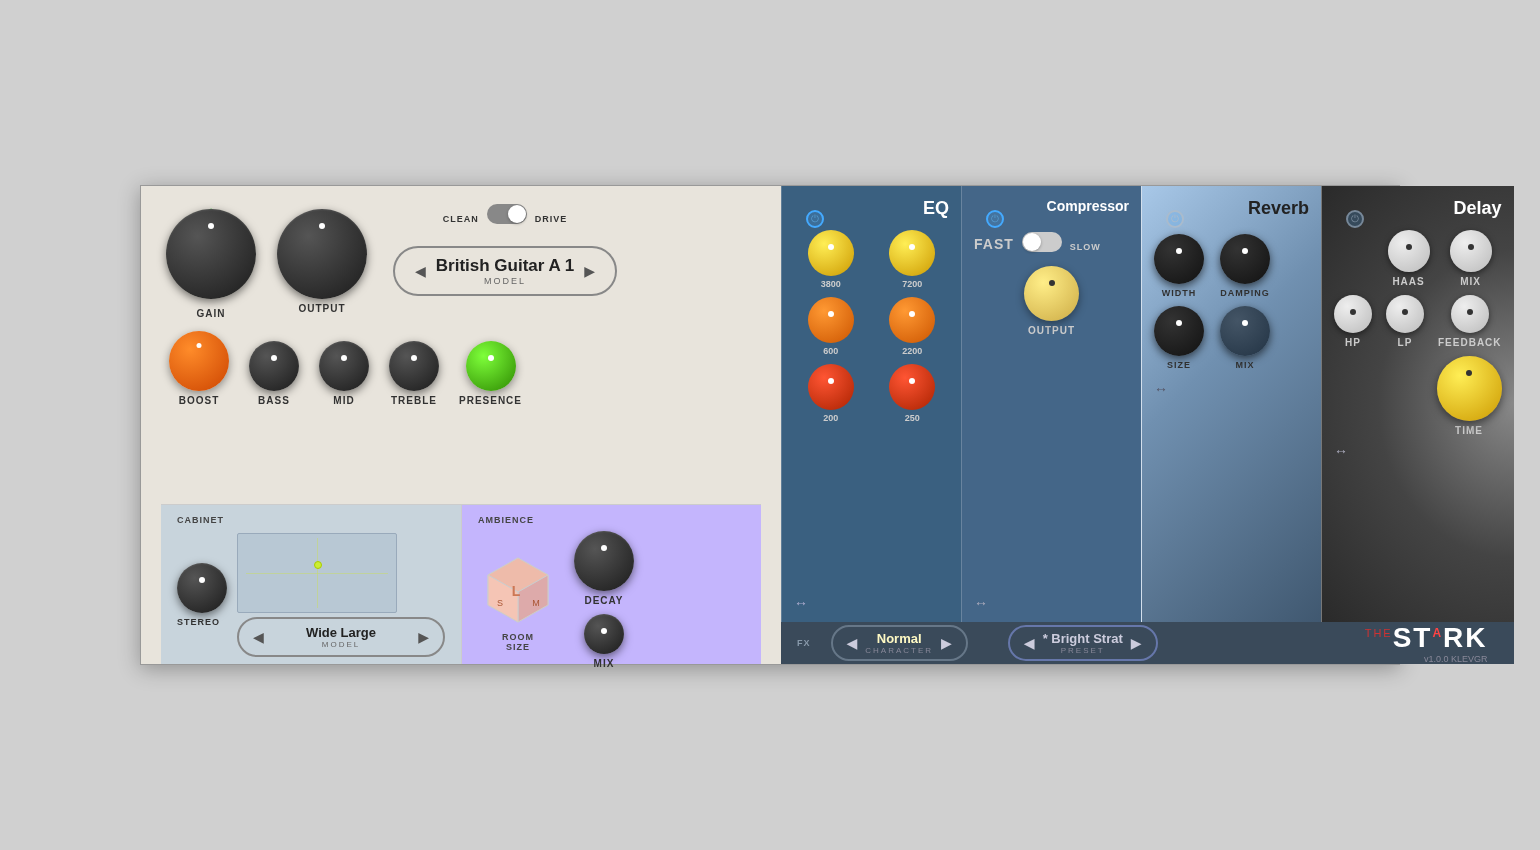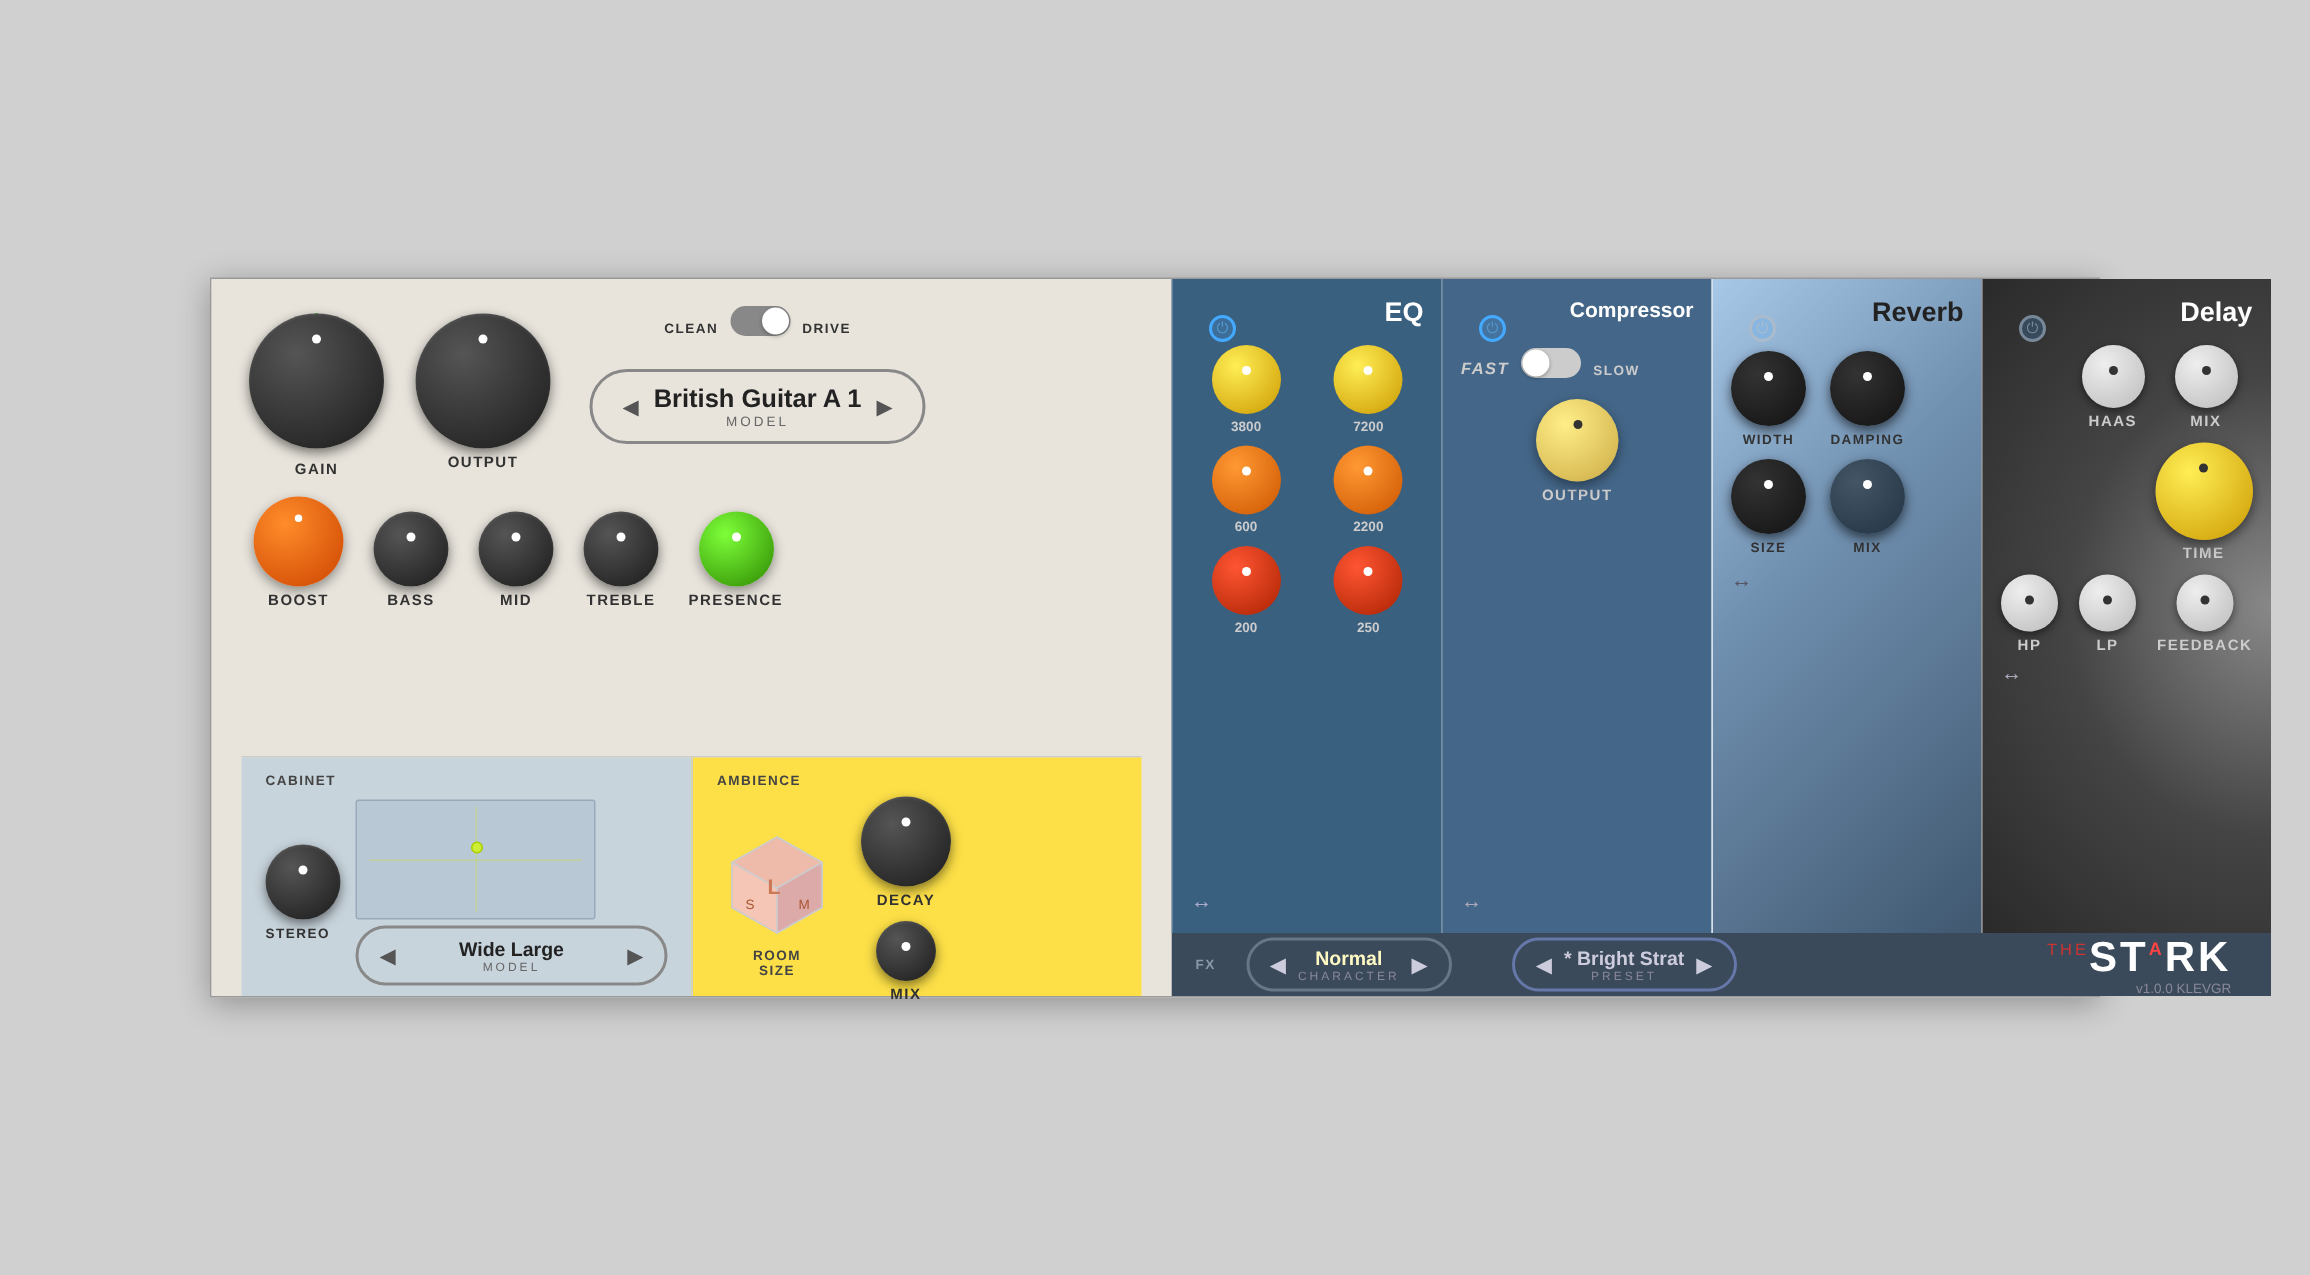--- a/index.html
+++ b/index.html
@@ -305,21 +305,21 @@
       width: 8px;
       height: 8px;
       background: #ccee33;
       border-radius: 50%;
       position: absolute;
       border: 1px solid #aacc00;
     }
 
     
     .ambience-panel {
-      background: #fde047;
+      background: #c4b5fd;
       width: 320px;
       padding: 10px 16px;
       display: flex;
       flex-direction: column;
       gap: 6px;
       border-left: 1px solid #ccc;
     }
     .amb-label {
       font-size: 9px;
       color: #444;
@@ -836,21 +836,21 @@
         <div style="position:relative;height:28px;">
           <div class="power-btn active">
             <span class="power-icon">⏻</span>
           </div>
           <div class="fx-header">
             <span class="fx-title" style="font-size:14px;">Compressor</span>
           </div>
         </div>
 
         <div class="toggle-row" style="margin-top:6px;">
-          <span style="font-size:11px;color:#ccc;font-weight:bold;letter-spacing:1px;font-style:italic;">FAST</span>
+          <span style="font-size:14px;color:#ccc;font-weight:bold;letter-spacing:1px;">FAST</span>
           <div class="toggle-switch">
             <div class="toggle-thumb"></div>
           </div>
           <span style="font-size:9px;color:#ccc;font-weight:bold;letter-spacing:1px;">SLOW</span>
         </div>
         <div class="comp-inner">
           <div class="knob-container">
             <div class="knob knob-wrap" style="width:55px;height:55px;background:radial-gradient(circle at 35% 30%, #ffee88, #ccaa44);border-radius:50%;box-shadow:0 3px 8px rgba(0,0,0,0.4);">
               <div class="knob-dot" style="background:#333;"></div>
             </div>
@@ -927,48 +927,48 @@
               <span class="knob-label" style="color:#ccc;">HAAS</span>
             </div>
             <div class="knob-container">
               <div class="knob knob-wrap" style="width:42px;height:42px;background:radial-gradient(circle at 35% 30%, #eee, #bbb);border-radius:50%;box-shadow:0 2px 6px rgba(0,0,0,0.5);">
                 <div class="knob-dot" style="background:#333;"></div>
               </div>
               <span class="knob-label" style="color:#ccc;">MIX</span>
             </div>
           </div>
 
+          <div style="display:flex;gap:14px;margin-top:8px;">
+            <div class="knob-container">
+              <div class="knob knob-wrap" style="width:38px;height:38px;background:radial-gradient(circle at 35% 30%, #eee, #bbb);border-radius:50%;box-shadow:0 2px 6px rgba(0,0,0,0.5);">
+                <div class="knob-dot" style="background:#333;"></div>
+              </div>
+              <span class="knob-label" style="color:#ccc;">HP</span>
+            </div>
+            <div class="knob-container">
+              <div class="knob knob-wrap" style="width:38px;height:38px;background:radial-gradient(circle at 35% 30%, #eee, #bbb);border-radius:50%;box-shadow:0 2px 6px rgba(0,0,0,0.5);">
+                <div class="knob-dot" style="background:#333;"></div>
+              </div>
+              <span class="knob-label" style="color:#ccc;">LP</span>
+            </div>
+            <div class="knob-container">
+              <div class="knob knob-wrap" style="width:38px;height:38px;background:radial-gradient(circle at 35% 30%, #eee, #bbb);border-radius:50%;box-shadow:0 2px 6px rgba(0,0,0,0.5);">
+                <div class="knob-dot" style="background:#333;"></div>
+              </div>
+              <span class="knob-label" style="color:#ccc;">FEEDBACK</span>
+            </div>
+          </div>
+
           <div style="display:flex;align-items:flex-end;gap:16px;margin-top:8px;">
             <div style="flex:1;"></div>
             <div class="knob-container">
               <div class="knob knob-wrap" style="width:65px;height:65px;background:radial-gradient(circle at 35% 30%, #ffee55, #cc9900);border-radius:50%;box-shadow:0 3px 8px rgba(0,0,0,0.5);">
                 <div class="knob-dot" style="background:#333;"></div>
               </div>
               <span class="knob-label" style="color:#ccc;">TIME</span>
-            </div>
-          </div>
-
-          <div style="display:flex;gap:14px;margin-top:8px;">
-            <div class="knob-container">
-              <div class="knob knob-wrap" style="width:38px;height:38px;background:radial-gradient(circle at 35% 30%, #eee, #bbb);border-radius:50%;box-shadow:0 2px 6px rgba(0,0,0,0.5);">
-                <div class="knob-dot" style="background:#333;"></div>
-              </div>
-              <span class="knob-label" style="color:#ccc;">HP</span>
-            </div>
-            <div class="knob-container">
-              <div class="knob knob-wrap" style="width:38px;height:38px;background:radial-gradient(circle at 35% 30%, #eee, #bbb);border-radius:50%;box-shadow:0 2px 6px rgba(0,0,0,0.5);">
-                <div class="knob-dot" style="background:#333;"></div>
-              </div>
-              <span class="knob-label" style="color:#ccc;">LP</span>
-            </div>
-            <div class="knob-container">
-              <div class="knob knob-wrap" style="width:38px;height:38px;background:radial-gradient(circle at 35% 30%, #eee, #bbb);border-radius:50%;box-shadow:0 2px 6px rgba(0,0,0,0.5);">
-                <div class="knob-dot" style="background:#333;"></div>
-              </div>
-              <span class="knob-label" style="color:#ccc;">FEEDBACK</span>
             </div>
           </div>
           <div style="margin-top:auto;padding-top:4px;">
             <span class="eq-expand" style="color:#aab;">↔</span>
           </div>
         </div>
       </div>
 
     </div>
 

